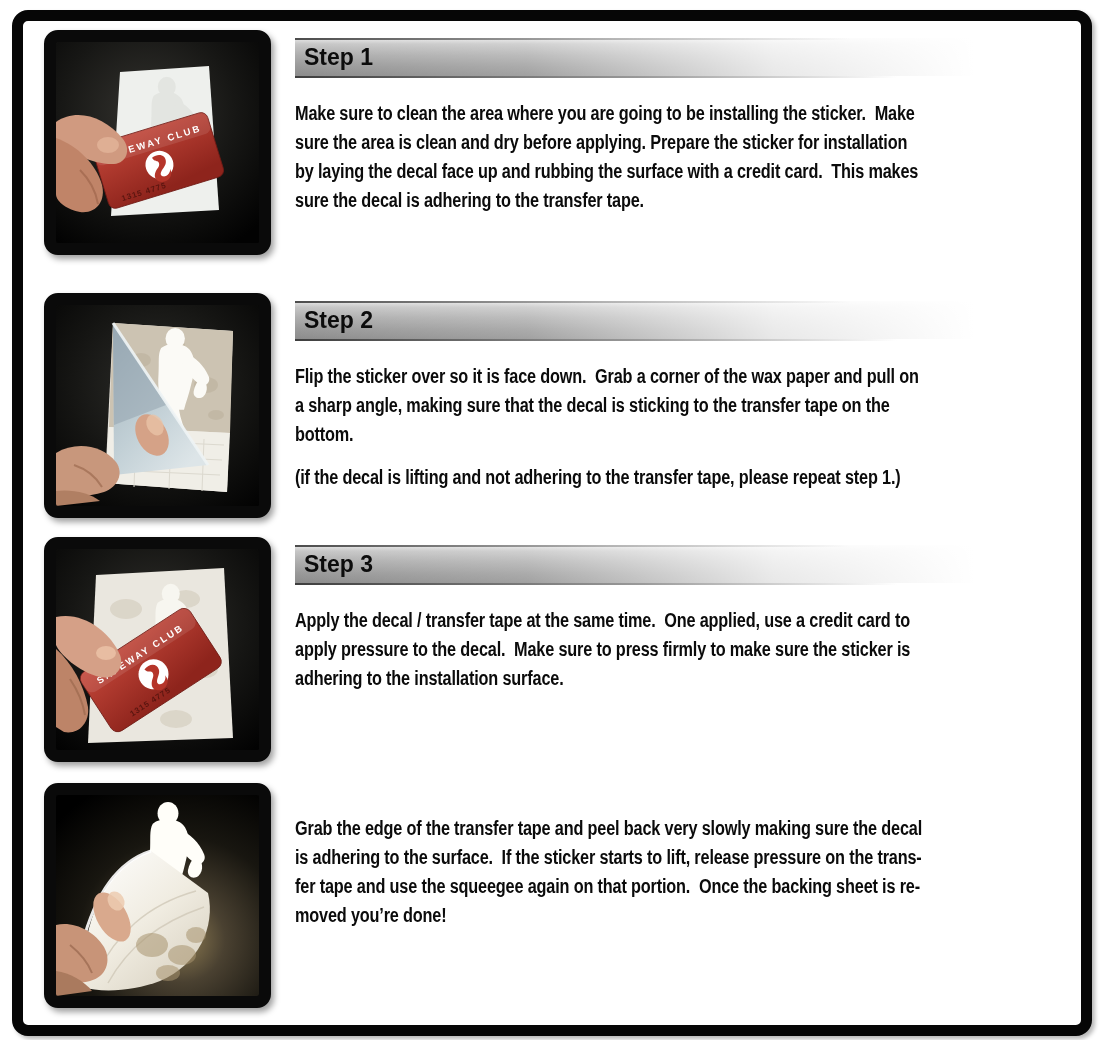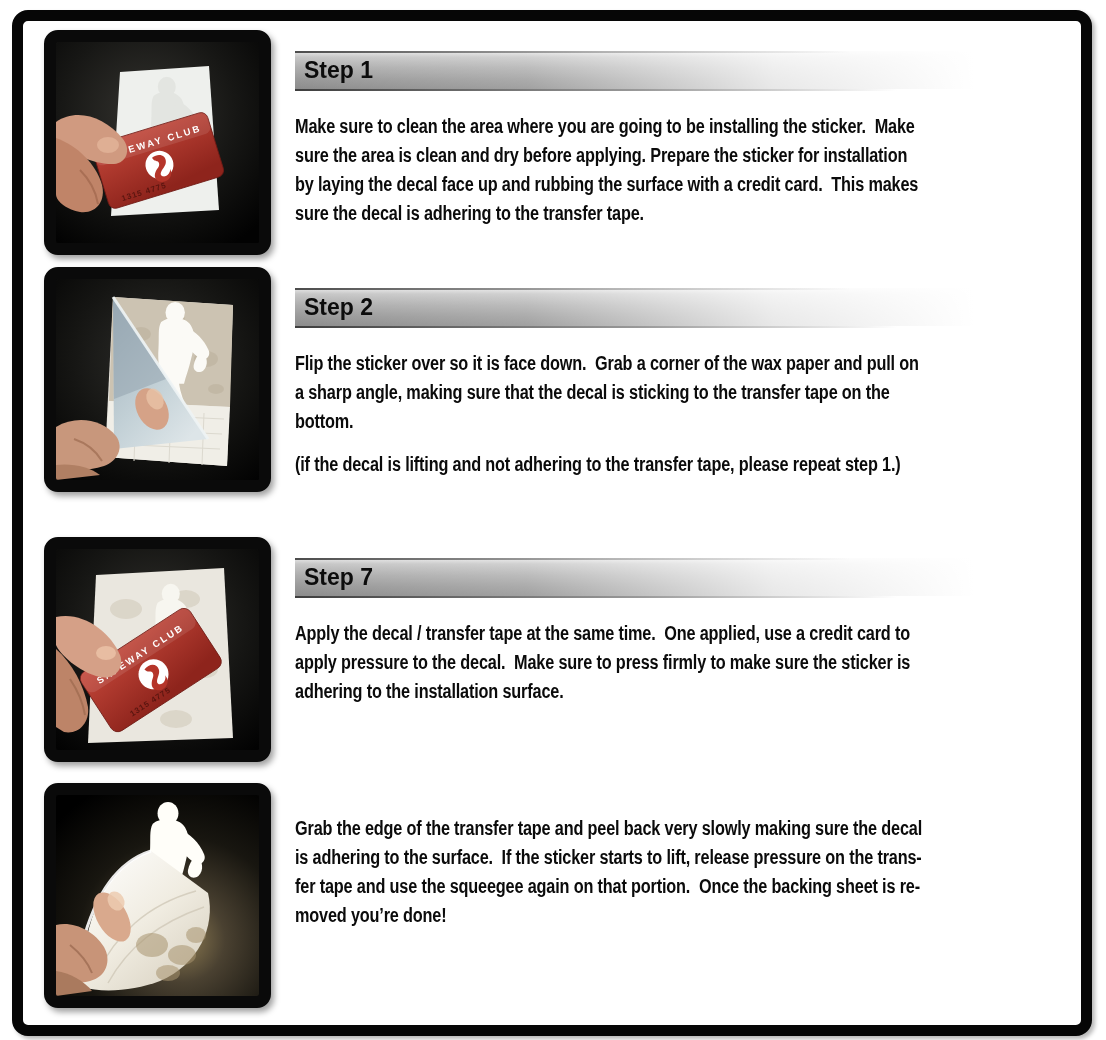--- a/index.html
+++ b/index.html
@@ -33,21 +33,21 @@
   .bar::before{
     content:"";position:absolute;top:0;left:0;right:0;height:2px;
     background:linear-gradient(to right,#4c4c4c, rgba(120,120,120,0.5) 40%, rgba(255,255,255,0) 72%);
   }
   .bar::after{
     content:"";position:absolute;bottom:-2px;left:0;right:0;height:2px;
     background:linear-gradient(to right,#3e3e3e,#9a9a9a 45%, rgba(255,255,255,0) 78%);
   }
   .bar .title{
     display:block;line-height:38px;padding-left:9px;
-    font-size:23px;font-weight:bold;color:#0c0c0c;letter-spacing:0;margin-top:13px;
+    font-size:23px;font-weight:bold;color:#0c0c0c;letter-spacing:0;
   }
   .body{
     margin-top:23px;width:950px;
     transform:scaleX(0.8126);transform-origin:0 0;
     font-size:20px;line-height:29px;font-weight:bold;color:#0b0b0b;
     letter-spacing:-0.2px;white-space:pre-wrap;
   }
   .body.para2{margin-top:14px;}
   .card-label{font-family:"Liberation Sans",sans-serif;font-size:9.5px;font-weight:bold;fill:#ffffff;letter-spacing:2.2px;text-anchor:middle;}
   .card-num{font-family:"Liberation Sans",sans-serif;font-size:8px;font-weight:bold;fill:#4a100b;opacity:0.78;letter-spacing:1px;}
@@ -101,21 +101,21 @@
     <div class="bar">
       <span class="title">Step 1</span>
     </div>
     <div class="body">Make sure to clean the area where you are going to be installing the sticker.  Make
 sure the area is clean and dry before applying. Prepare the sticker for installation
 by laying the decal face up and rubbing the surface with a credit card.  This makes
 sure the decal is adhering to the transfer tape.</div>
   </div>
 </section>
 
-<section class="step" style="top:267px">
+<section class="step" style="top:293px">
   <figure class="photo" aria-label="Hand peeling the wax paper backing away from the decal at a sharp angle">
     <svg viewBox="0 0 203 201" preserveAspectRatio="none">
       <defs>
         <radialGradient id="b-bg" cx="50%" cy="40%" r="78%">
           <stop offset="0" stop-color="#2e2e2b"></stop>
             <stop offset="0.55" stop-color="#151513"></stop>
             <stop offset="1" stop-color="#020202"></stop>
         </radialGradient>
         <linearGradient id="b-tri" x1="0" y1="0" x2="0.7" y2="1">
           <stop offset="0" stop-color="#9fb0ba"></stop>
@@ -209,21 +209,21 @@
       <g>
         <path d="M0,68 C26,62 54,82 64,106 C69,120 58,131 44,128 C22,123 3,104 0,96 Z" fill="#d5a087"></path>
         <ellipse cx="50" cy="104" rx="10" ry="7" fill="#ecc4a9" opacity="0.8"></ellipse>
         <path d="M0,100 C16,114 28,136 32,158 C34,174 22,186 8,183 L0,178 Z" fill="#bd8468"></path>
         <path d="M14,130 C22,142 27,154 29,166" stroke="#96644a" stroke-width="2" fill="none" opacity="0.6"></path>
       </g>
     </svg>
   </figure>
   <div class="content">
     <div class="bar">
-      <span class="title">Step 7</span>
+      <span class="title">Step 3</span>
     </div>
     <div class="body">Apply the decal / transfer tape at the same time.  One applied, use a credit card to
 apply pressure to the decal.  Make sure to press firmly to make sure the sticker is
 adhering to the installation surface.</div>
   </div>
 </section>
 
 <section class="step" style="top:783px">
   <figure class="photo" aria-label="Hand slowly peeling the transfer tape back leaving the white Bigfoot decal applied">
     <svg viewBox="0 0 203 201" preserveAspectRatio="none">

